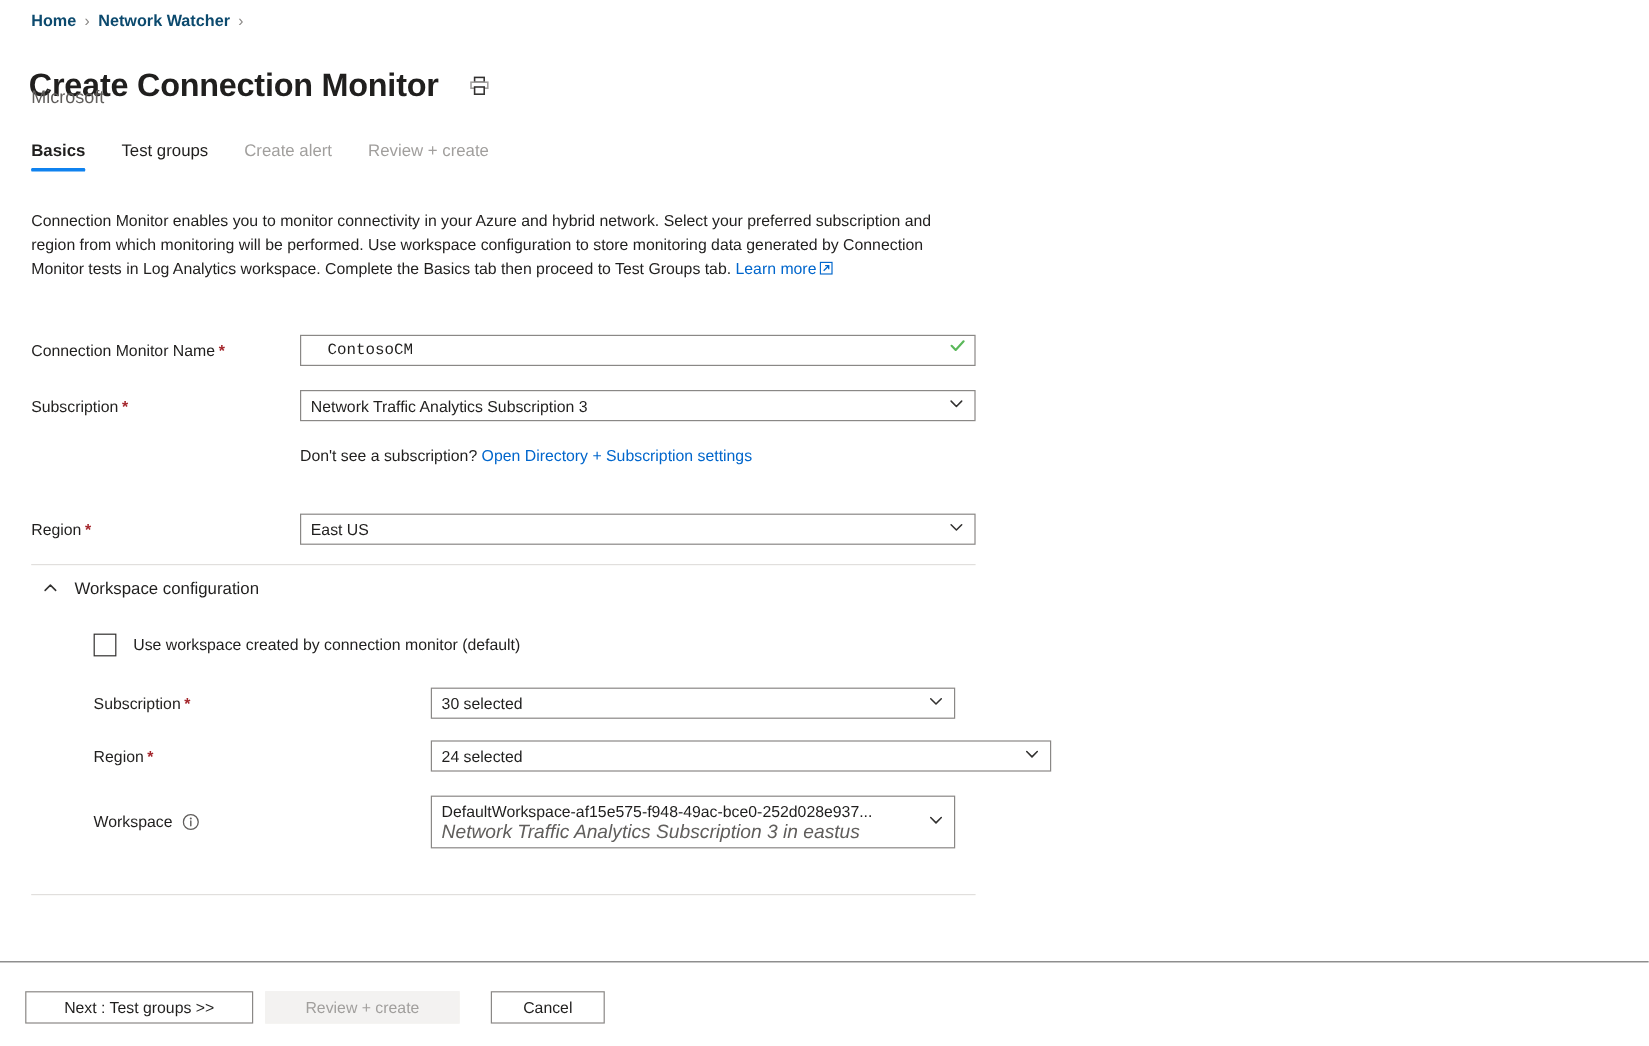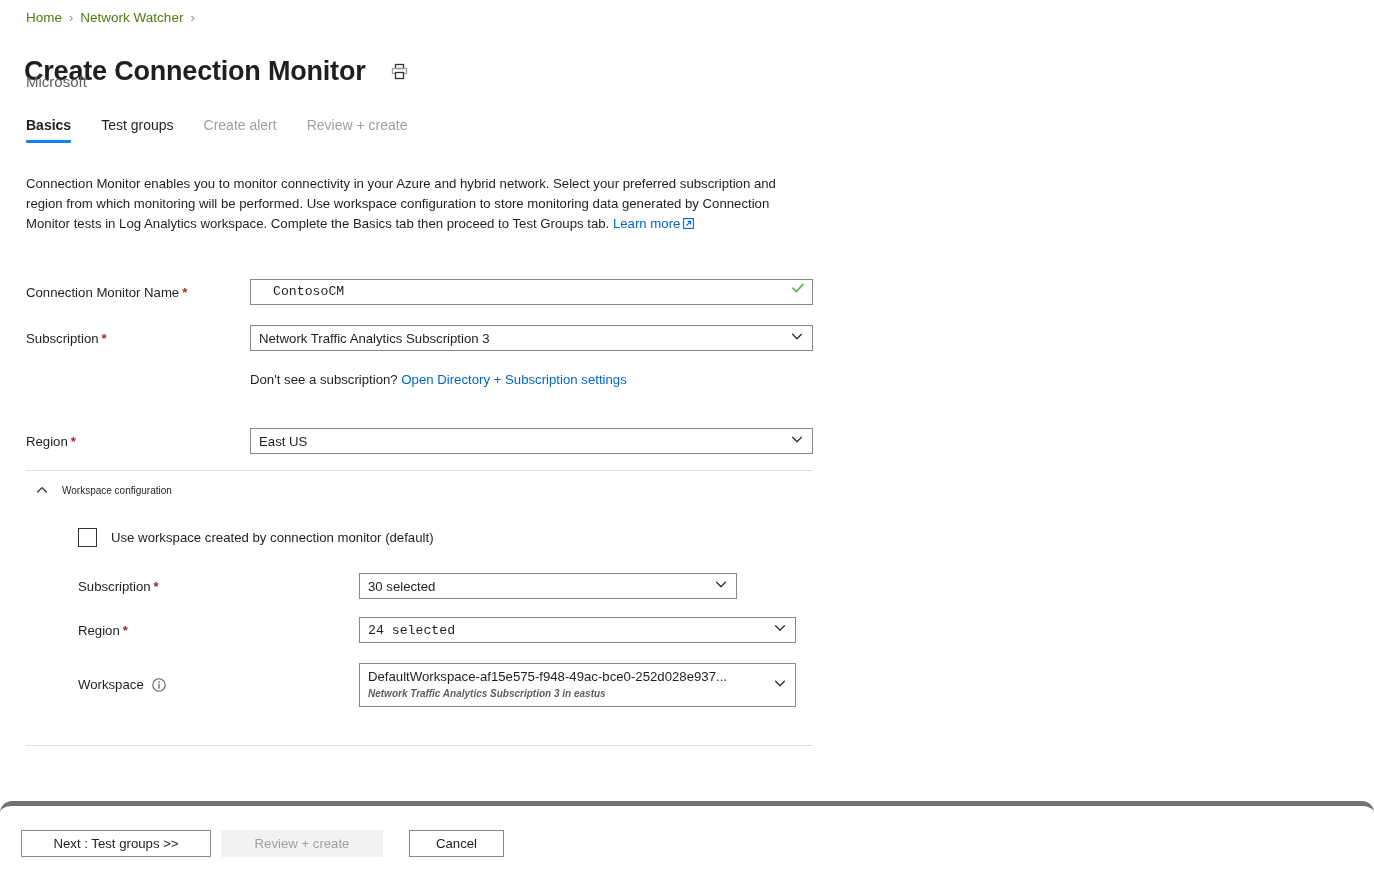--- a/index.html
+++ b/index.html
@@ -22,24 +22,25 @@
   .breadcrumb {
     position: absolute;
     left: 26px;
     top: 9px;
     display: flex;
     align-items: center;
     font-size: 13.5px;
     line-height: 18px;
   }
   .crumb-link {
-    color: #4d7c0f;
+    color: #0c4a6e;
     cursor: pointer;
     text-decoration: none;
     white-space: nowrap;
+    font-weight: bold;
   }
   .crumb-sep {
     color: #8a8886;
     margin: 0 7px;
     font-size: 13px;
   }
 
   
   .title-row {
     position: absolute;
@@ -228,21 +229,21 @@
   }
   .section-chev {
     width: 16px;
     height: 16px;
     display: flex;
     align-items: center;
     justify-content: center;
     margin-right: 12px;
   }
   .section-title {
-    font-size: 10px;
+    font-size: 14px;
     color: #201f1e;
     white-space: nowrap;
   }
 
   
   .checkbox-row {
     position: absolute;
     left: 78px;
     top: 528px;
     display: flex;
@@ -276,47 +277,45 @@
     flex-direction: column;
   }
   .ws-primary {
     font-size: 13.2px;
     color: #201f1e;
     line-height: 18px;
     white-space: nowrap;
     overflow: hidden;
   }
   .ws-secondary {
-    font-size: 10px;
+    font-size: 16px;
     font-style: italic;
     color: #605e5c;
     line-height: 15px;
     white-space: nowrap;
-    font-weight: bold;
   }
 
   
   .info-icon {
     margin-left: 8px;
     display: inline-flex;
     align-items: center;
     cursor: pointer;
     vertical-align: middle;
   }
 
   
   .footer {
     position: absolute;
     left: 0;
     right: 0;
     top: 801px;
     bottom: 0;
     background: #ffffff;
-    border-top: 5px solid #737373;
-    border-radius: 12px;
+    border-top: 1px solid #737373;
   }
   .footer-inner {
     position: absolute;
     left: 21px;
     top: 24px;
     display: flex;
     align-items: center;
   }
   .btn {
     height: 27px;
@@ -429,33 +428,33 @@
   <span class="section-title">Workspace configuration</span>
 </button>
 
 <div class="checkbox-row">
   <span class="cbox"></span>
   <span class="cbox-label">Use workspace created by connection monitor (default)</span>
 </div>
 
 <div class="form-row" style="left:78px; top:573px;">
   <label class="field-label" style="width:281px;"><span>Subscription</span><span class="req">*</span></label>
-  <div class="azure-select" style="width:378px;">
+  <div class="azure-select" style="width:437px;">
     <span>30 selected</span>
     <span class="chev">
       <svg width="14" height="14" viewBox="0 0 14 14">
           <path d="M2.6 4.8 L7 9.2 L11.4 4.8" fill="none" stroke="#323130" stroke-width="1.3" stroke-linecap="round" stroke-linejoin="round"></path>
         </svg>
     </span>
   </div>
 </div>
 
 <div class="form-row" style="left:78px; top:617px;">
   <label class="field-label" style="width:281px;"><span>Region</span><span class="req">*</span></label>
-  <div class="azure-select" style="width:437px;font-family:Liberation Mono, monospace;">
+  <div class="azure-select" style="width:517px;">
     <span>24 selected</span>
     <span class="chev">
       <svg width="14" height="14" viewBox="0 0 14 14">
           <path d="M2.6 4.8 L7 9.2 L11.4 4.8" fill="none" stroke="#323130" stroke-width="1.3" stroke-linecap="round" stroke-linejoin="round"></path>
         </svg>
     </span>
   </div>
 </div>
 
 <div class="form-row" style="left:78px; top:663px;">

